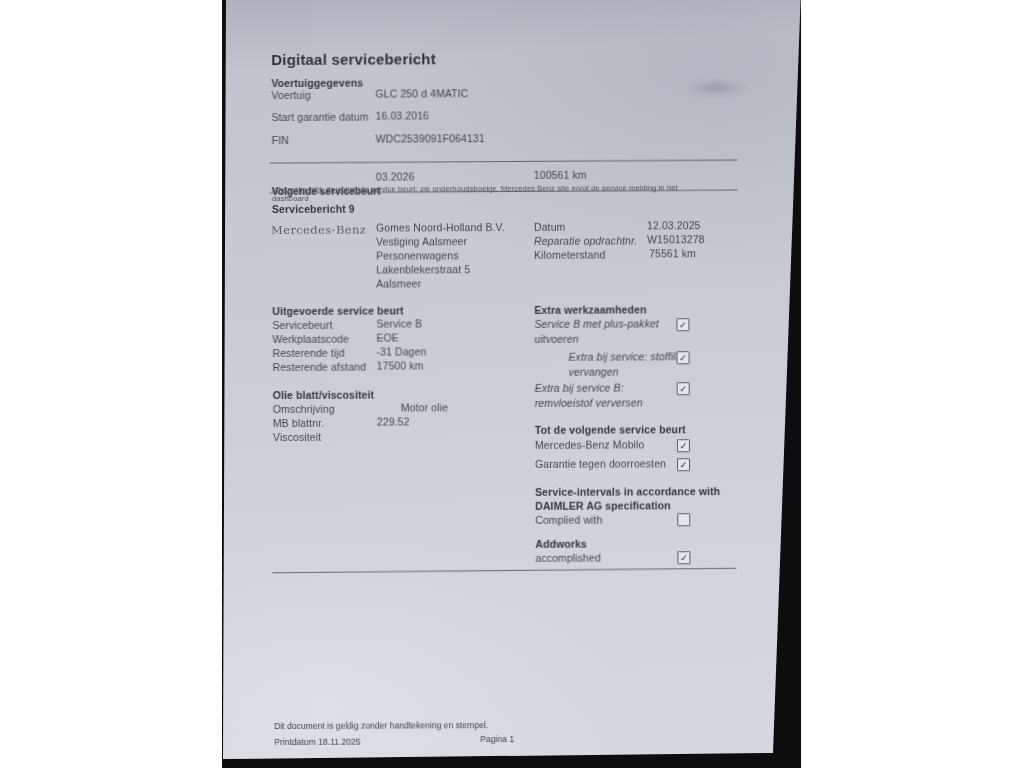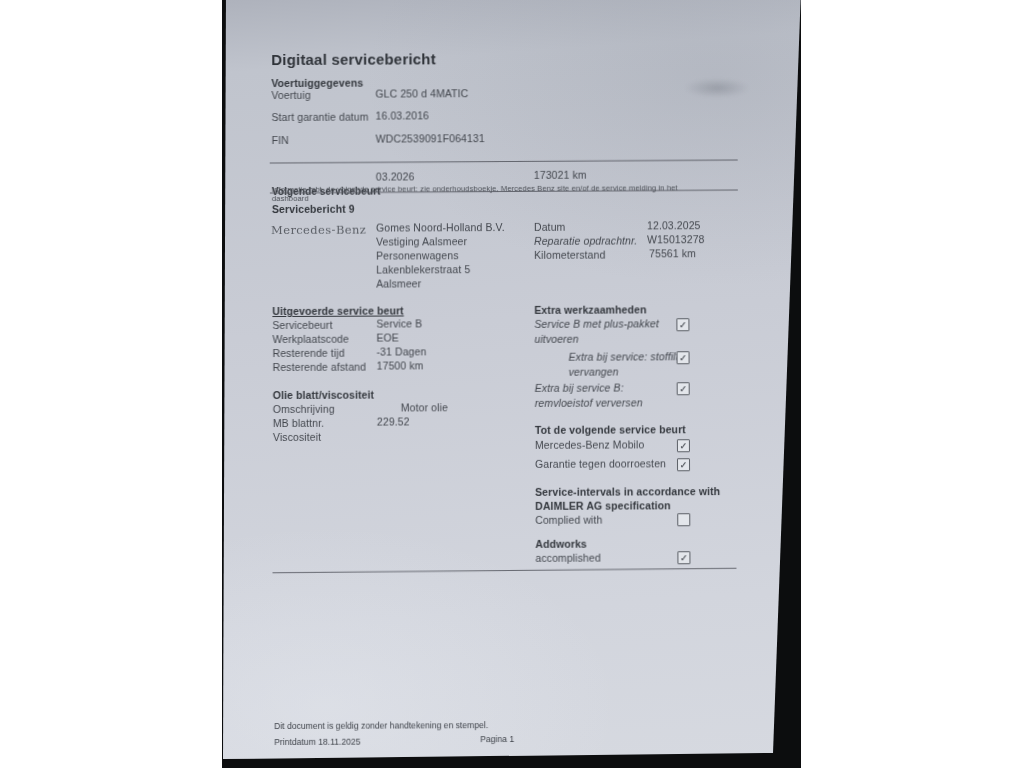--- a/index.html
+++ b/index.html
@@ -69,41 +69,41 @@
       <div class="abs t" style="left:153px; top:87px;">GLC 250 d 4MATIC</div>
       <div class="abs t" style="left:49px;  top:110px;">Start garantie datum</div>
       <div class="abs t" style="left:153px; top:109px;">16.03.2016</div>
       <div class="abs t" style="left:49px;  top:133px;">FIN</div>
       <div class="abs t" style="left:153px; top:132px;">WDC2539091F064131</div>
 
       <div class="hline" style="left:47px; top:161px; width:468px; transform:rotate(-0.15deg);"></div>
 
       <div class="abs t b" style="left:49px; top:184px; font-size:10px;">Volgende servicebeurt</div>
       <div class="abs t" style="left:153px; top:170px;">03.2026</div>
-      <div class="abs t" style="left:311px; top:169px;">173021 km</div>
+      <div class="abs t" style="left:311px; top:169px;">100561 km</div>
       <div class="abs small" style="left:49px; top:184px; width:440px;">Informatie mbt. de volgende service beurt: zie onderhoudsboekje, Mercedes Benz site en/of de service melding in het dashboard</div>
       <div class="hline" style="left:47px; top:191px; width:468px; transform:rotate(-0.15deg);"></div>
 
       <div class="abs t b" style="left:49px; top:202px;">Servicebericht 9</div>
       <div class="abs brand" style="left:48px; top:222px;">Mercedes-Benz</div>
 
       <div class="abs t" style="left:153px; top:221px;">Gomes Noord-Holland B.V.</div>
       <div class="abs t" style="left:153px; top:235px;">Vestiging Aalsmeer</div>
       <div class="abs t" style="left:153px; top:249px;">Personenwagens</div>
       <div class="abs t" style="left:153px; top:263px;">Lakenblekerstraat 5</div>
       <div class="abs t" style="left:153px; top:277px;">Aalsmeer</div>
 
       <div class="abs t" style="left:311px; top:221px;">Datum</div>
       <div class="abs t" style="left:424px; top:220px;">12.03.2025</div>
       <div class="abs t" style="left:311px; top:235px;font-style:italic;">Reparatie opdrachtnr.</div>
       <div class="abs t" style="left:424px; top:234px;">W15013278</div>
       <div class="abs t" style="left:311px; top:249px;">Kilometerstand</div>
       <div class="abs t" style="left:426px; top:248px;">75561 km</div>
 
-      <div class="abs t b" style="left:49px; top:304px;text-decoration:underline;">Uitgevoerde service beurt</div>
+      <div class="abs t b" style="left:49px; top:304px;">Uitgevoerde service beurt</div>
       <div class="abs t" style="left:49px;  top:318px;">Servicebeurt</div>
       <div class="abs t" style="left:153px; top:317px;">Service B</div>
       <div class="abs t" style="left:49px;  top:332px;">Werkplaatscode</div>
       <div class="abs t" style="left:153px; top:331px;">EOE</div>
       <div class="abs t" style="left:49px;  top:346px;">Resterende tijd</div>
       <div class="abs t" style="left:153px; top:345px;">-31 Dagen</div>
       <div class="abs t" style="left:49px;  top:360px;">Resterende afstand</div>
       <div class="abs t" style="left:153px; top:359px;">17500 km</div>
 
       <div class="abs t b" style="left:49px; top:388px;">Olie blatt/viscositeit</div>

